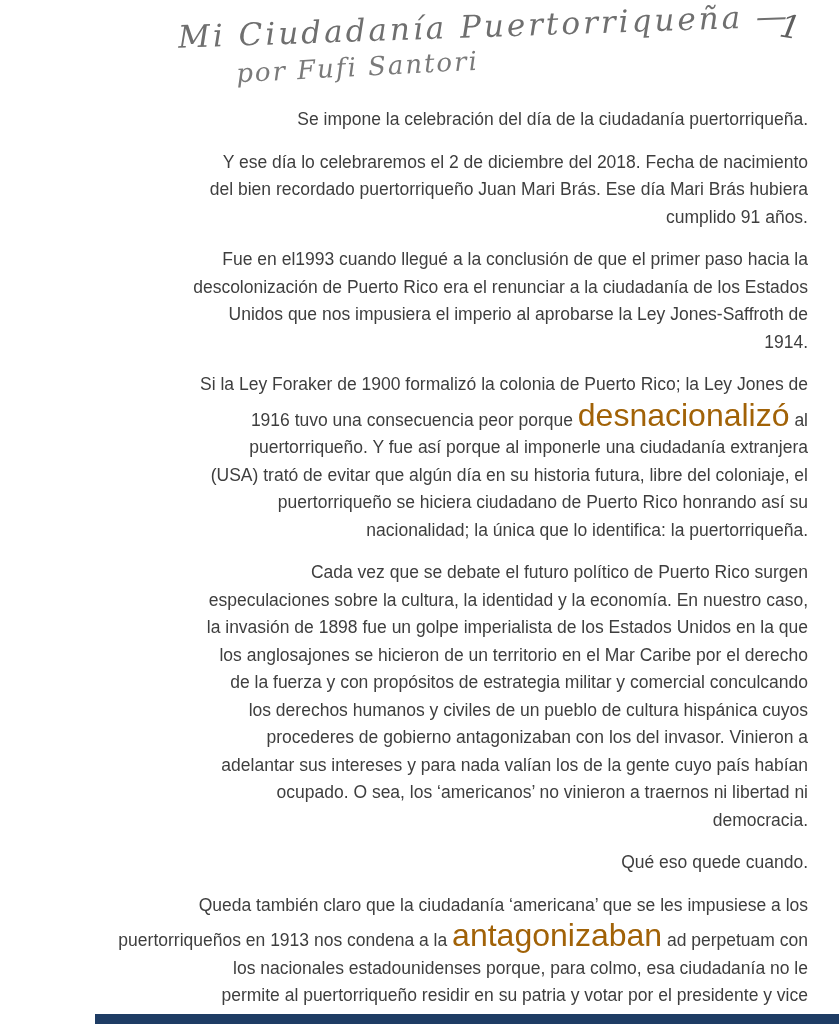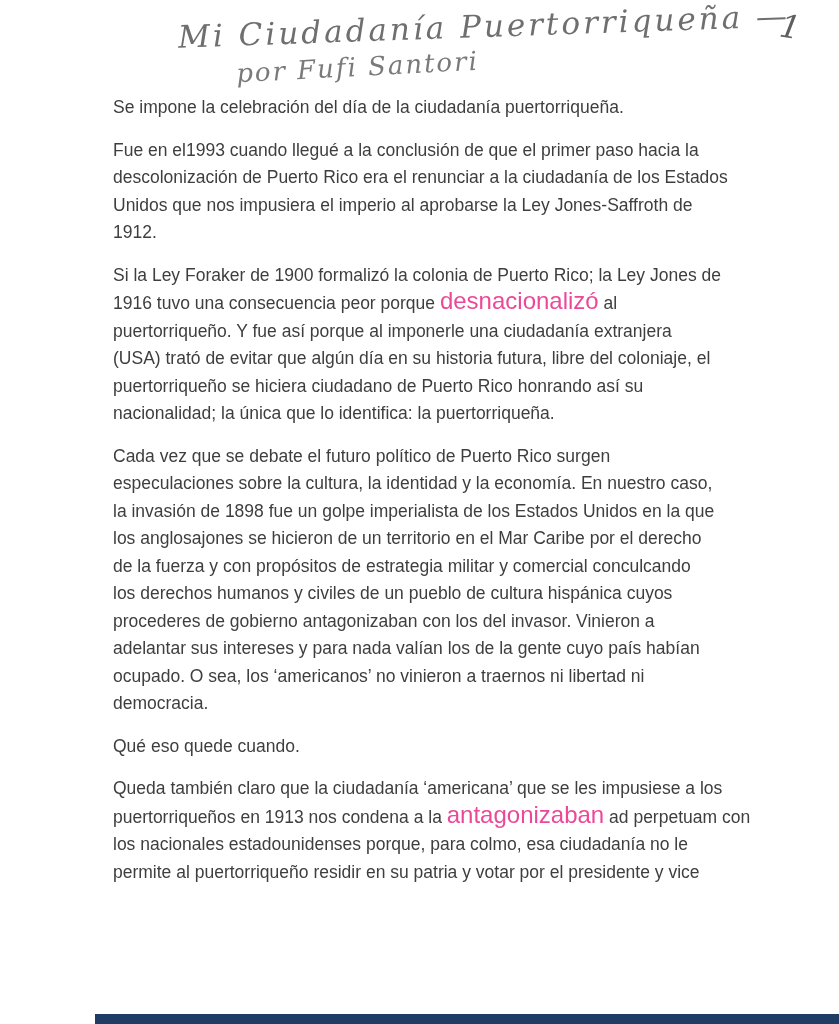--- a/index.html
+++ b/index.html
@@ -44,34 +44,35 @@
     top: 8px;
     font-size: 32px;
     transform: rotate(10deg);
     color: #5f5f5f;
   }
 
   
   .body-text {
     position: absolute;
     left: 113px;
-    top: 94px;
+    top: 106px;
     width: 695px;
     color: #3e3e3e;
     font-size: 17.5px;
     line-height: 27.5px;
+    text-align: right;
   }
   .para {
     margin: 0 0 15px 0;
     white-space: pre-line;
   }
   .bigword {
-    font-size: 24px;
+    font-size: 32px;
     line-height: 1;
-    color: #ec4899;
+    color: #a16207;
   }
 
   
   .footer-bar {
     position: absolute;
     left: 95px;
     right: 0;
     bottom: 0;
     height: 10px;
   }
@@ -84,25 +85,28 @@
   <div class="hw hw-title">Mi Ciudadanía Puertorriqueña —</div>
 
   <div class="hw hw-byline">por Fufi Santori</div>
 
   <div class="hw hw-pagenum">1</div>
 
   <div class="body-text" style="color: rgb(62, 62, 62);">
 
     <p class="para">Se impone la celebración del día de la ciudadanía puertorriqueña.</p>
 
+    <p class="para">Y ese día lo celebraremos el 2 de diciembre del 2018. Fecha de nacimiento
+del bien recordado puertorriqueño Juan Mari Brás. Ese día Mari Brás hubiera
+cumplido 91 años.</p>
 
     <p class="para">Fue en el1993 cuando llegué a la conclusión de que el primer paso hacia la
 descolonización de Puerto Rico era el renunciar a la ciudadanía de los Estados
 Unidos que nos impusiera el imperio al aprobarse la Ley Jones-Saffroth de
-1912.</p>
+1914.</p>
 
     <p class="para"><span>Si la Ley Foraker de 1900 formalizó la colonia de Puerto Rico; la Ley Jones de
 1916 tuvo una consecuencia peor porque </span><span class="bigword">desnacionalizó</span><span> al
 puertorriqueño. Y fue así porque al imponerle una ciudadanía extranjera
 (USA) trató de evitar que algún día en su historia futura, libre del coloniaje, el
 puertorriqueño se hiciera ciudadano de Puerto Rico honrando así su
 nacionalidad; la única que lo identifica: la puertorriqueña.</span></p>
 
     <p class="para">Cada vez que se debate el futuro político de Puerto Rico surgen
 especulaciones sobre la cultura, la identidad y la economía.  En nuestro caso,

